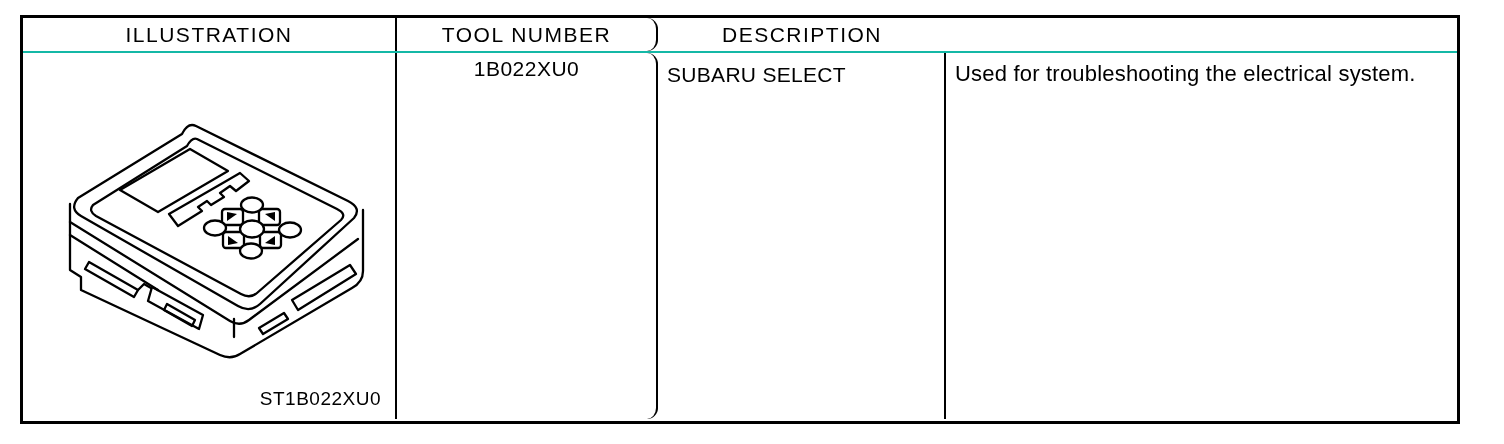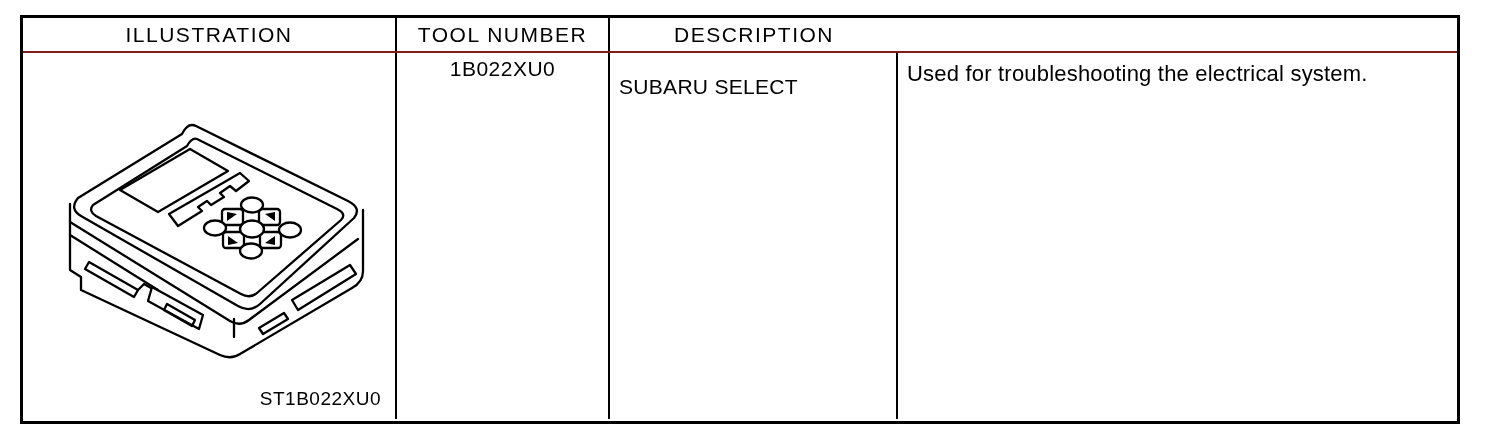--- a/index.html
+++ b/index.html
@@ -4,42 +4,42 @@
 <style>
   * { margin:0; padding:0; box-sizing:border-box; }
   html,body { width:1504px; height:444px; background:#ffffff; overflow:hidden; }
   body { font-family:"Liberation Sans","DejaVu Sans",sans-serif; color:#000; }
 
   .tool-table {
     position:absolute; left:20px; top:15px;
     width:1440px; height:409px;
     border:3px solid #000; background:#fff;
   }
-  .hdr-row { display:flex; height:35px; border-bottom:2px solid #7f1d1d; }
+  .hdr-row { display:flex; height:35px; border-bottom:2px solid #14b8a6; }
   .body-row { display:flex; height:366px; }
 
   .c1 { width:374px; }
-  .c2 { width:213px; }
+  .c2 { width:261px;border-radius:11px; }
   .c3 { width:288px; }
   .c4 { width:552px; }
 
   .cell { flex:none; border-right:2px solid #000; position:relative; }
   .cell:last-child { border-right:none; }
 
   .hdr-cell {
     display:flex; align-items:center; justify-content:center;
     font-size:21px; letter-spacing:1.5px; white-space:nowrap;
   }
 
   .tool-number-cell {
     text-align:center; padding-top:4px;
     font-size:21px; letter-spacing:0.5px;
   }
   .description-cell {
-    padding:20px 6px 0 9px;
+    padding:8px 6px 0 9px;
     font-size:21px; line-height:28px; letter-spacing:0.3px;
   }
   .description-cell span { display:block; white-space:nowrap; }
   .remarks-cell {
     padding:8px 8px 0 9px;
     font-size:22px; letter-spacing:0.2px;
   }
 
   .illustration-wrap { position:absolute; left:27px; top:45px; width:340px; height:295px; }
   .illustration-caption {

